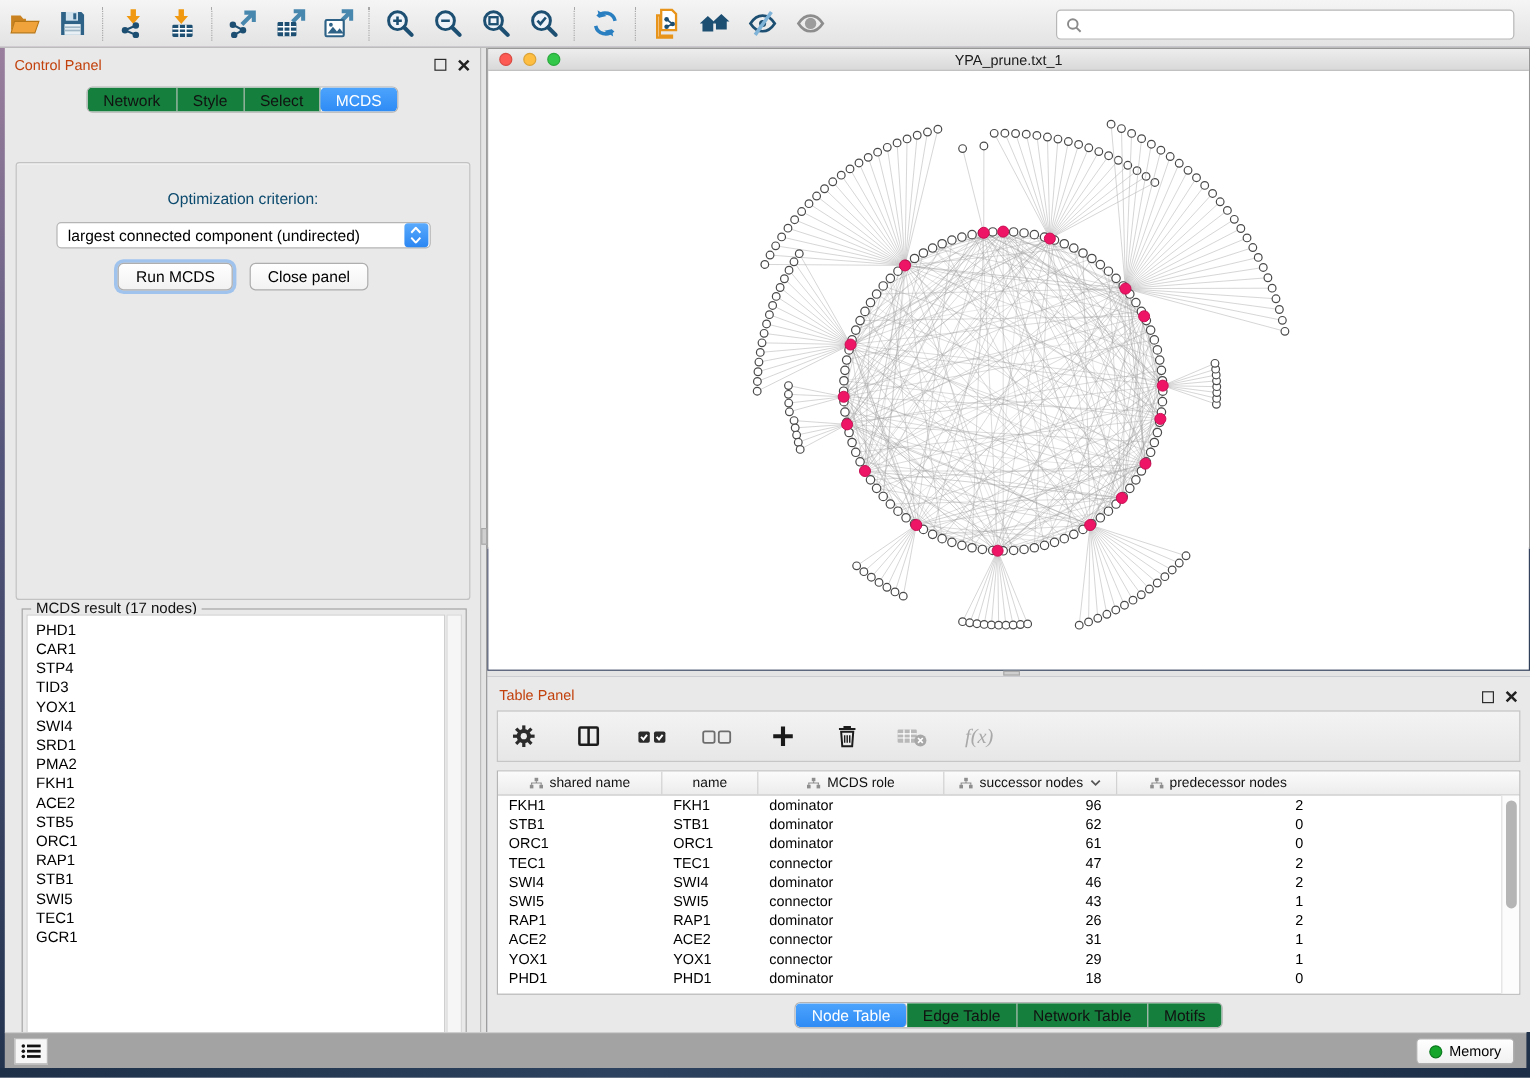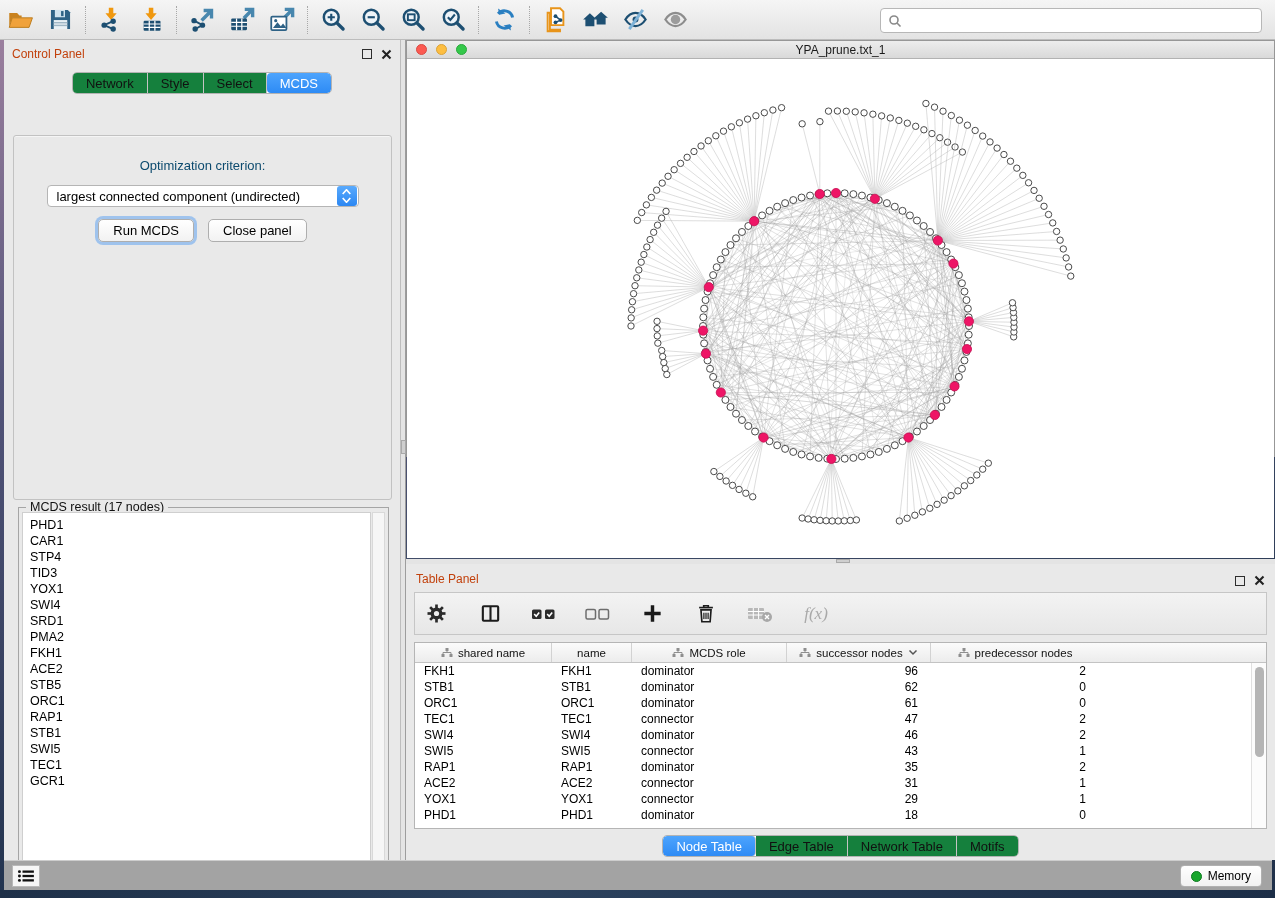--- a/index.html
+++ b/index.html
@@ -1167,21 +1167,21 @@
           <div class="tcell">SWI5</div>
           <div class="tcell">connector</div>
           <div class="tcell num">43</div>
           <div class="tcell num">1</div>
           <div class="tcell"></div>
         </div>
         <div class="trow">
           <div class="tcell">RAP1</div>
           <div class="tcell">RAP1</div>
           <div class="tcell">dominator</div>
-          <div class="tcell num">35</div>
+          <div class="tcell num">26</div>
           <div class="tcell num">2</div>
           <div class="tcell"></div>
         </div>
         <div class="trow">
           <div class="tcell">ACE2</div>
           <div class="tcell">ACE2</div>
           <div class="tcell">connector</div>
           <div class="tcell num">31</div>
           <div class="tcell num">1</div>
           <div class="tcell"></div>

